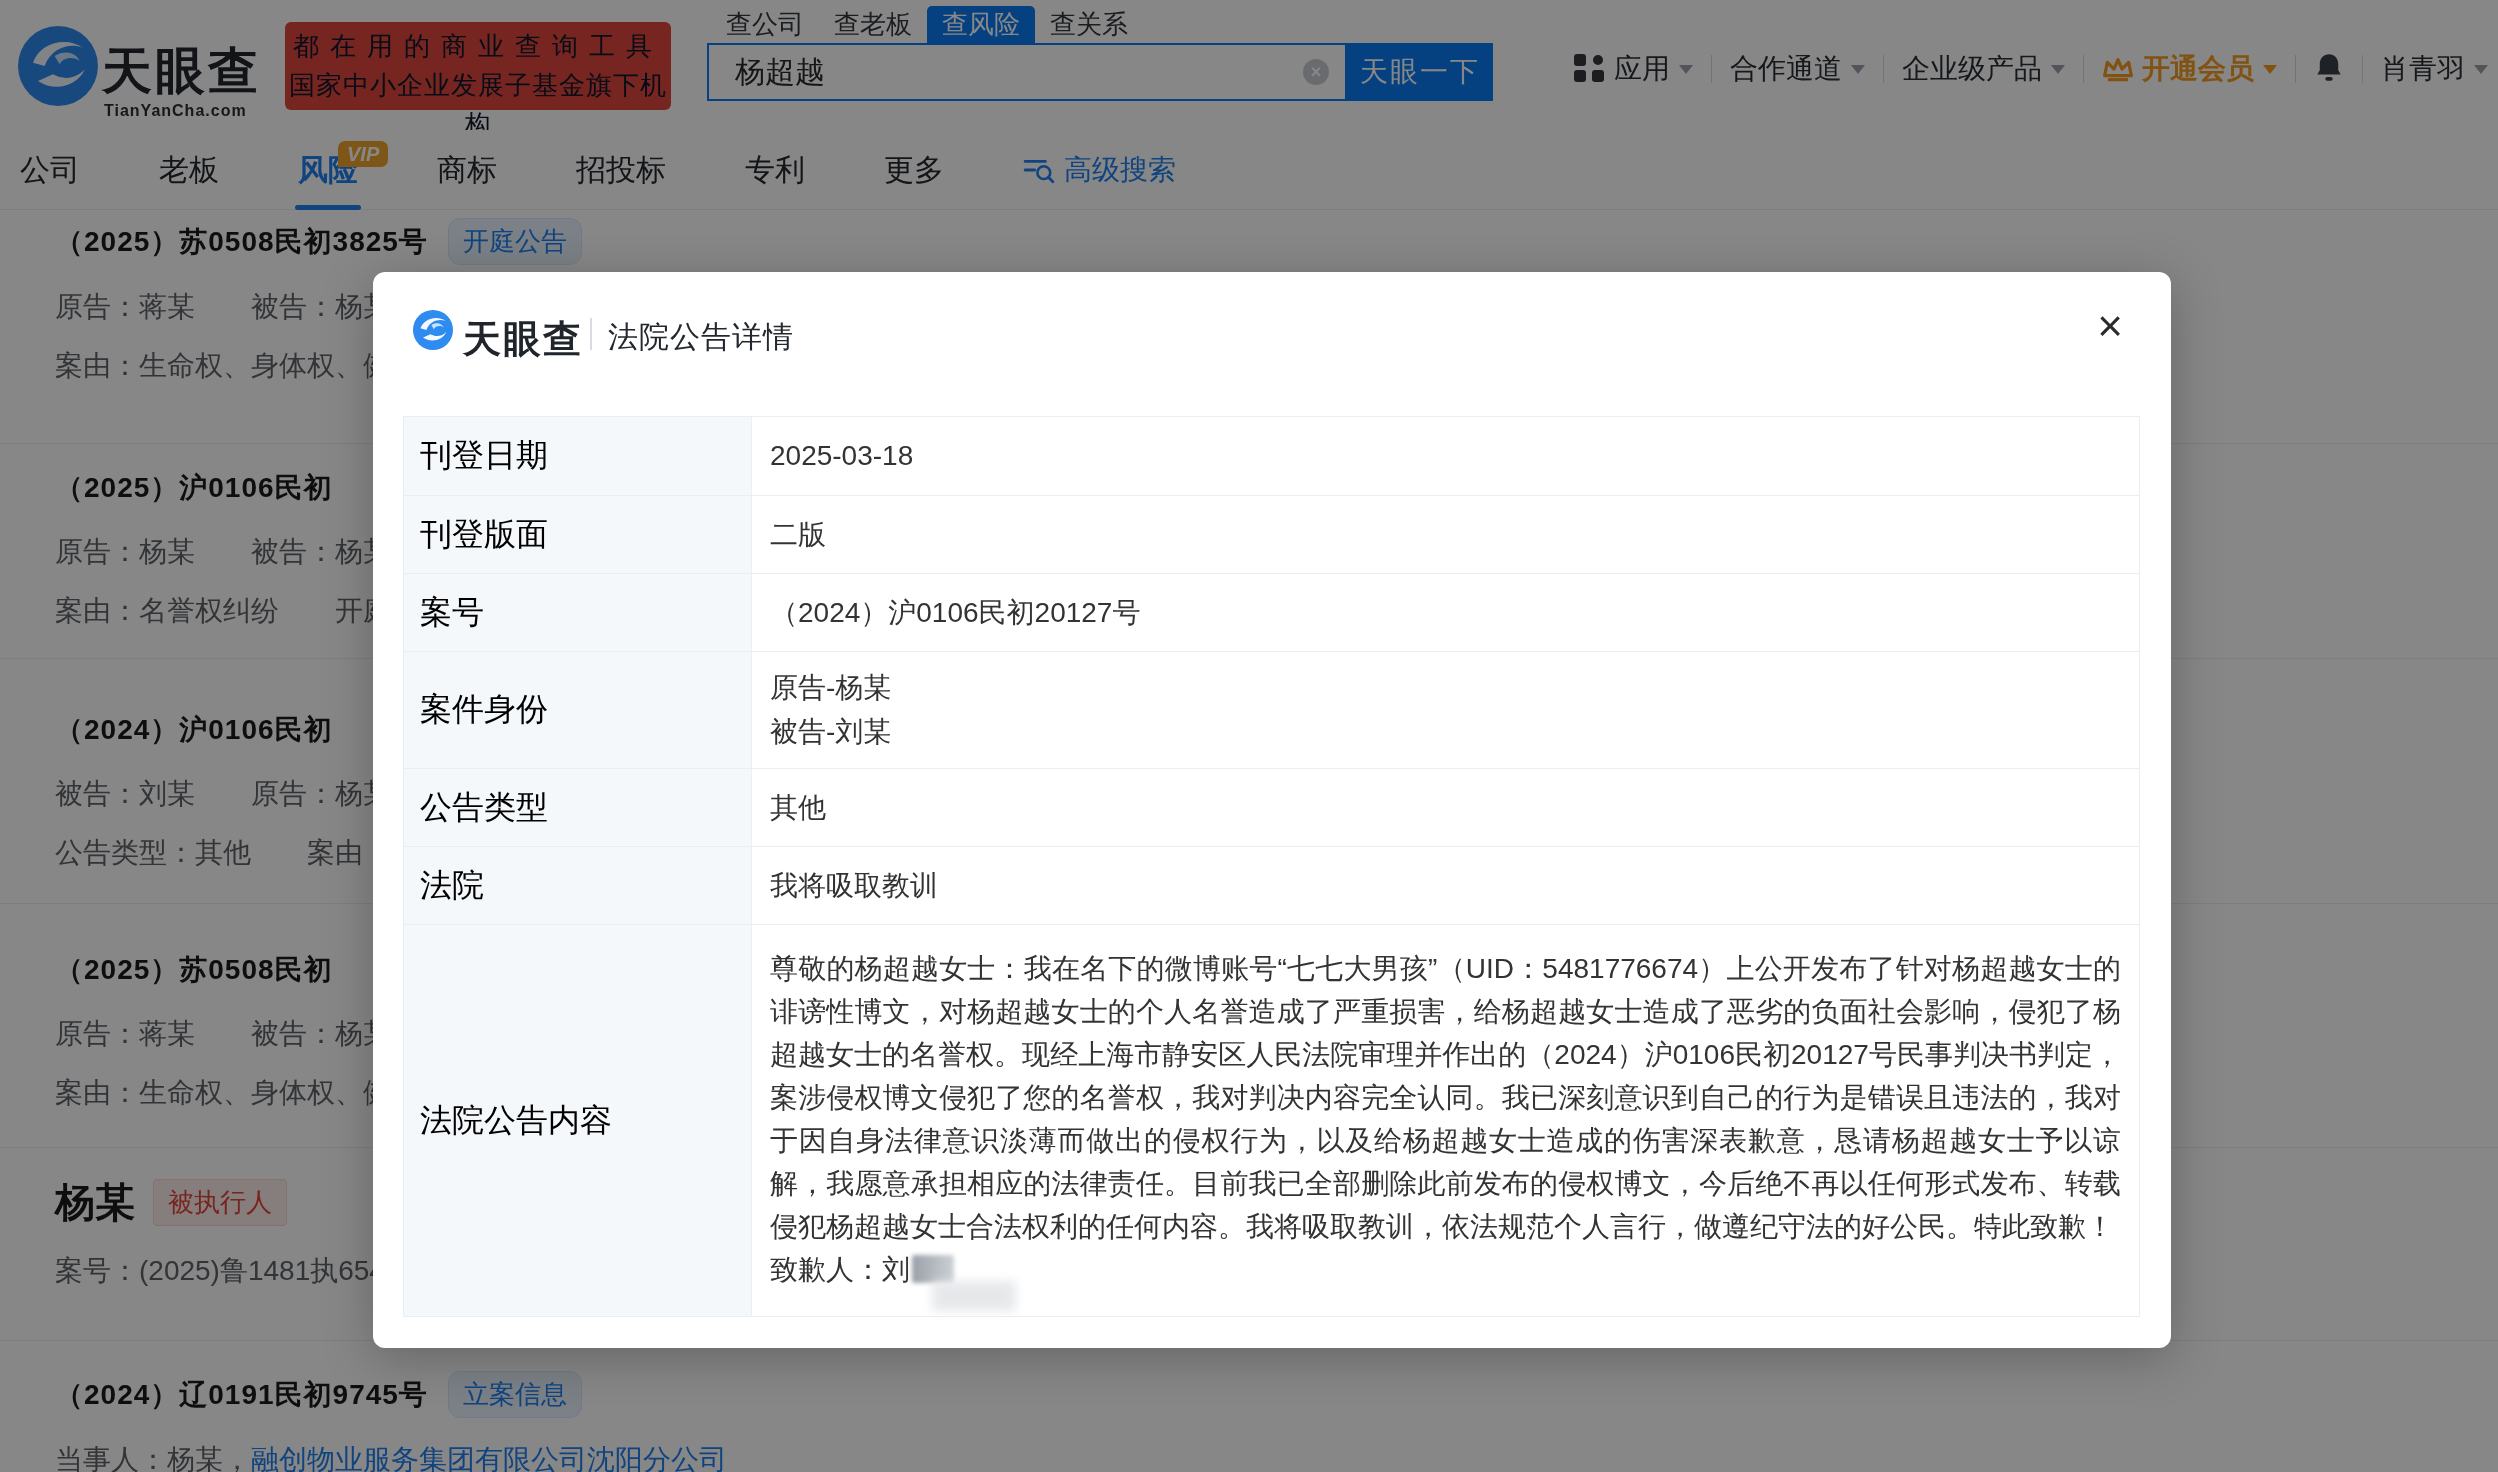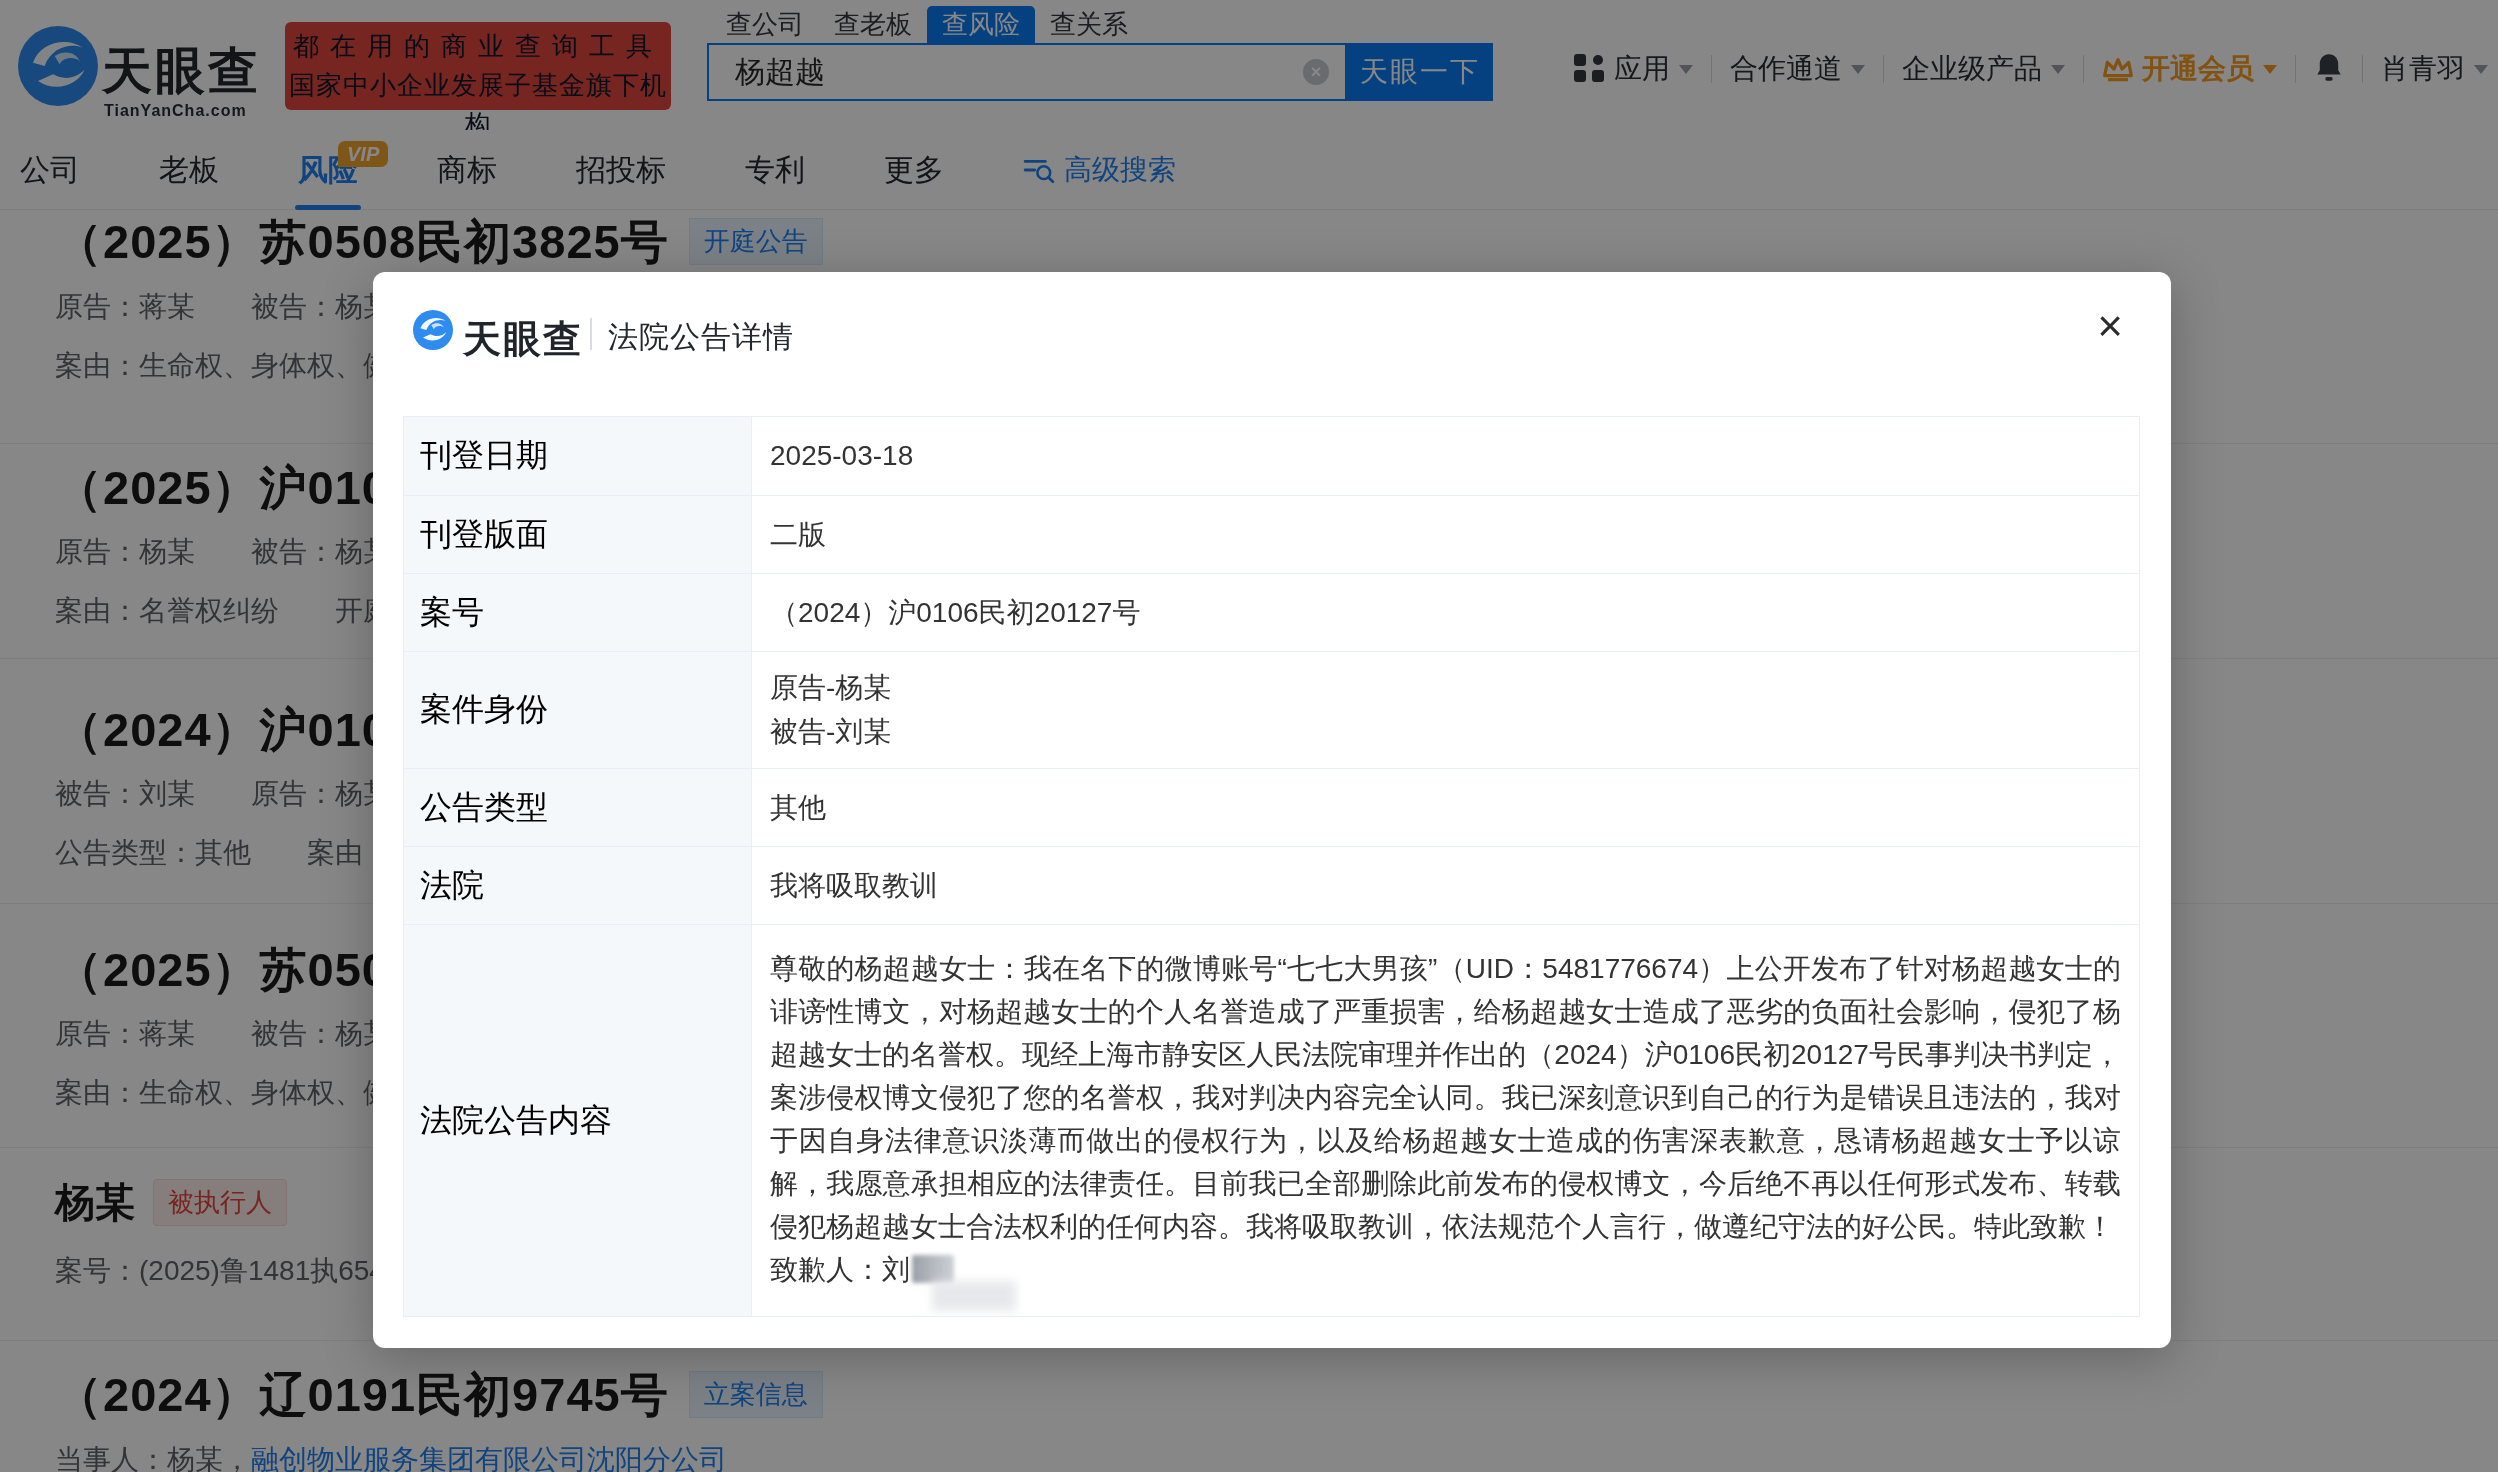--- a/index.html
+++ b/index.html
@@ -52,23 +52,23 @@
   .vipbadge{position:absolute;top:11px;left:40px;background:#efa22e;color:#fff;font-size:20px;font-style:italic;
             font-weight:bold;line-height:26px;padding:0 9px;border-radius:7px 7px 7px 0;}
   .adv{display:flex;align-items:center;color:#2080f0;font-size:28px;height:80px;}
   .adv svg{margin-right:9px;}
 
   
   .list{position:absolute;left:0;top:211px;width:100%;height:1261px;background:#fff;}
   .sep{position:absolute;left:0;width:100%;height:1px;background:#eeeff1;}
   .bi{position:absolute;left:55px;}
   .bi .trow1{display:flex;align-items:center;}
-  .bi .title{font-size:47px;font-weight:bold;color:#1c1c1c;line-height:44px;letter-spacing:1px;}
+  .bi .title{font-size:28px;font-weight:bold;color:#1c1c1c;line-height:44px;letter-spacing:1px;}
   .badge-blue{margin-left:20px;padding:5px 14px;font-size:26px;color:#2080f0;background:#e9f3fe;
-              border:1px solid #d4e8fd;border-radius:0;white-space:nowrap;}
+              border:1px solid #d4e8fd;border-radius:12px;white-space:nowrap;}
   .badge-red{margin-left:18px;padding:5px 14px;font-size:26px;color:#e2463c;background:#fdedec;
              border:1px solid #f8d7d4;border-radius:4px;white-space:nowrap;}
   .mrow{font-size:28px;color:#5f6368;line-height:32px;white-space:nowrap;}
   .mrow.r1{margin-top:26px;}
   .mrow.r2{margin-top:27px;}
   .mrow .m2{margin-left:56px;}
   .pname{font-size:40px;font-weight:bold;color:#1c1c1c;line-height:50px;}
   .blue-link{color:#2080f0;}
 
   

